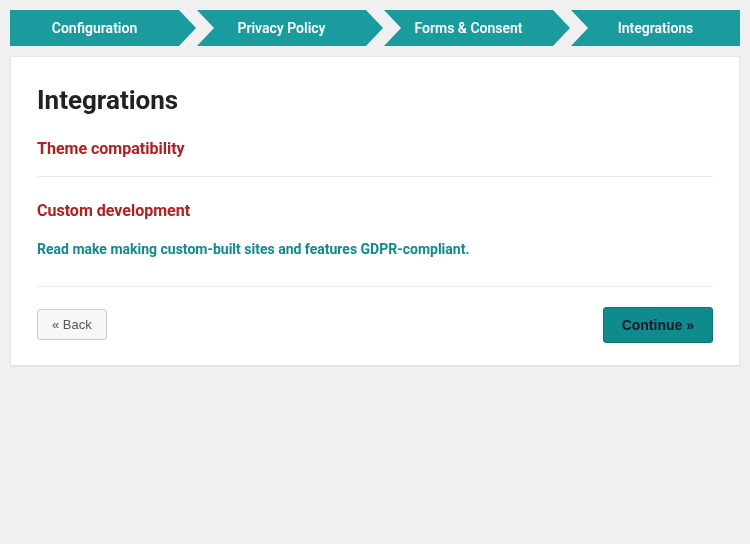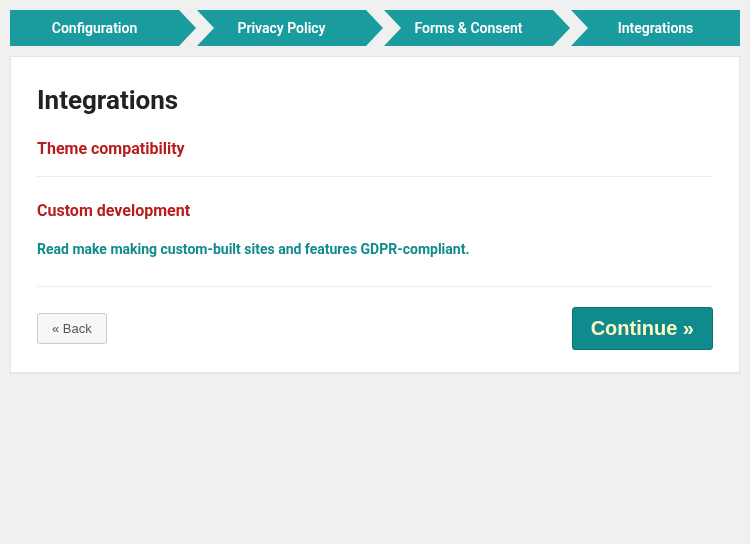--- a/index.html
+++ b/index.html
@@ -112,23 +112,23 @@
       border: 1px solid #ccc;
       color: #555;
       font-size: 13px;
       padding: 7px 14px;
       border-radius: 3px;
       cursor: pointer;
     }
     .btn-continue {
       background: #0f8a8d;
       border: 1px solid #0c7578;
-      color: #fef9c3;
+      color: #0f172a;
       font-weight: 600;
-      font-size: 20px;
+      font-size: 14px;
       padding: 9px 18px;
       border-radius: 3px;
       cursor: pointer;
     }
   </style>
 </head>
 <body>
 
 <div class="container">
 

